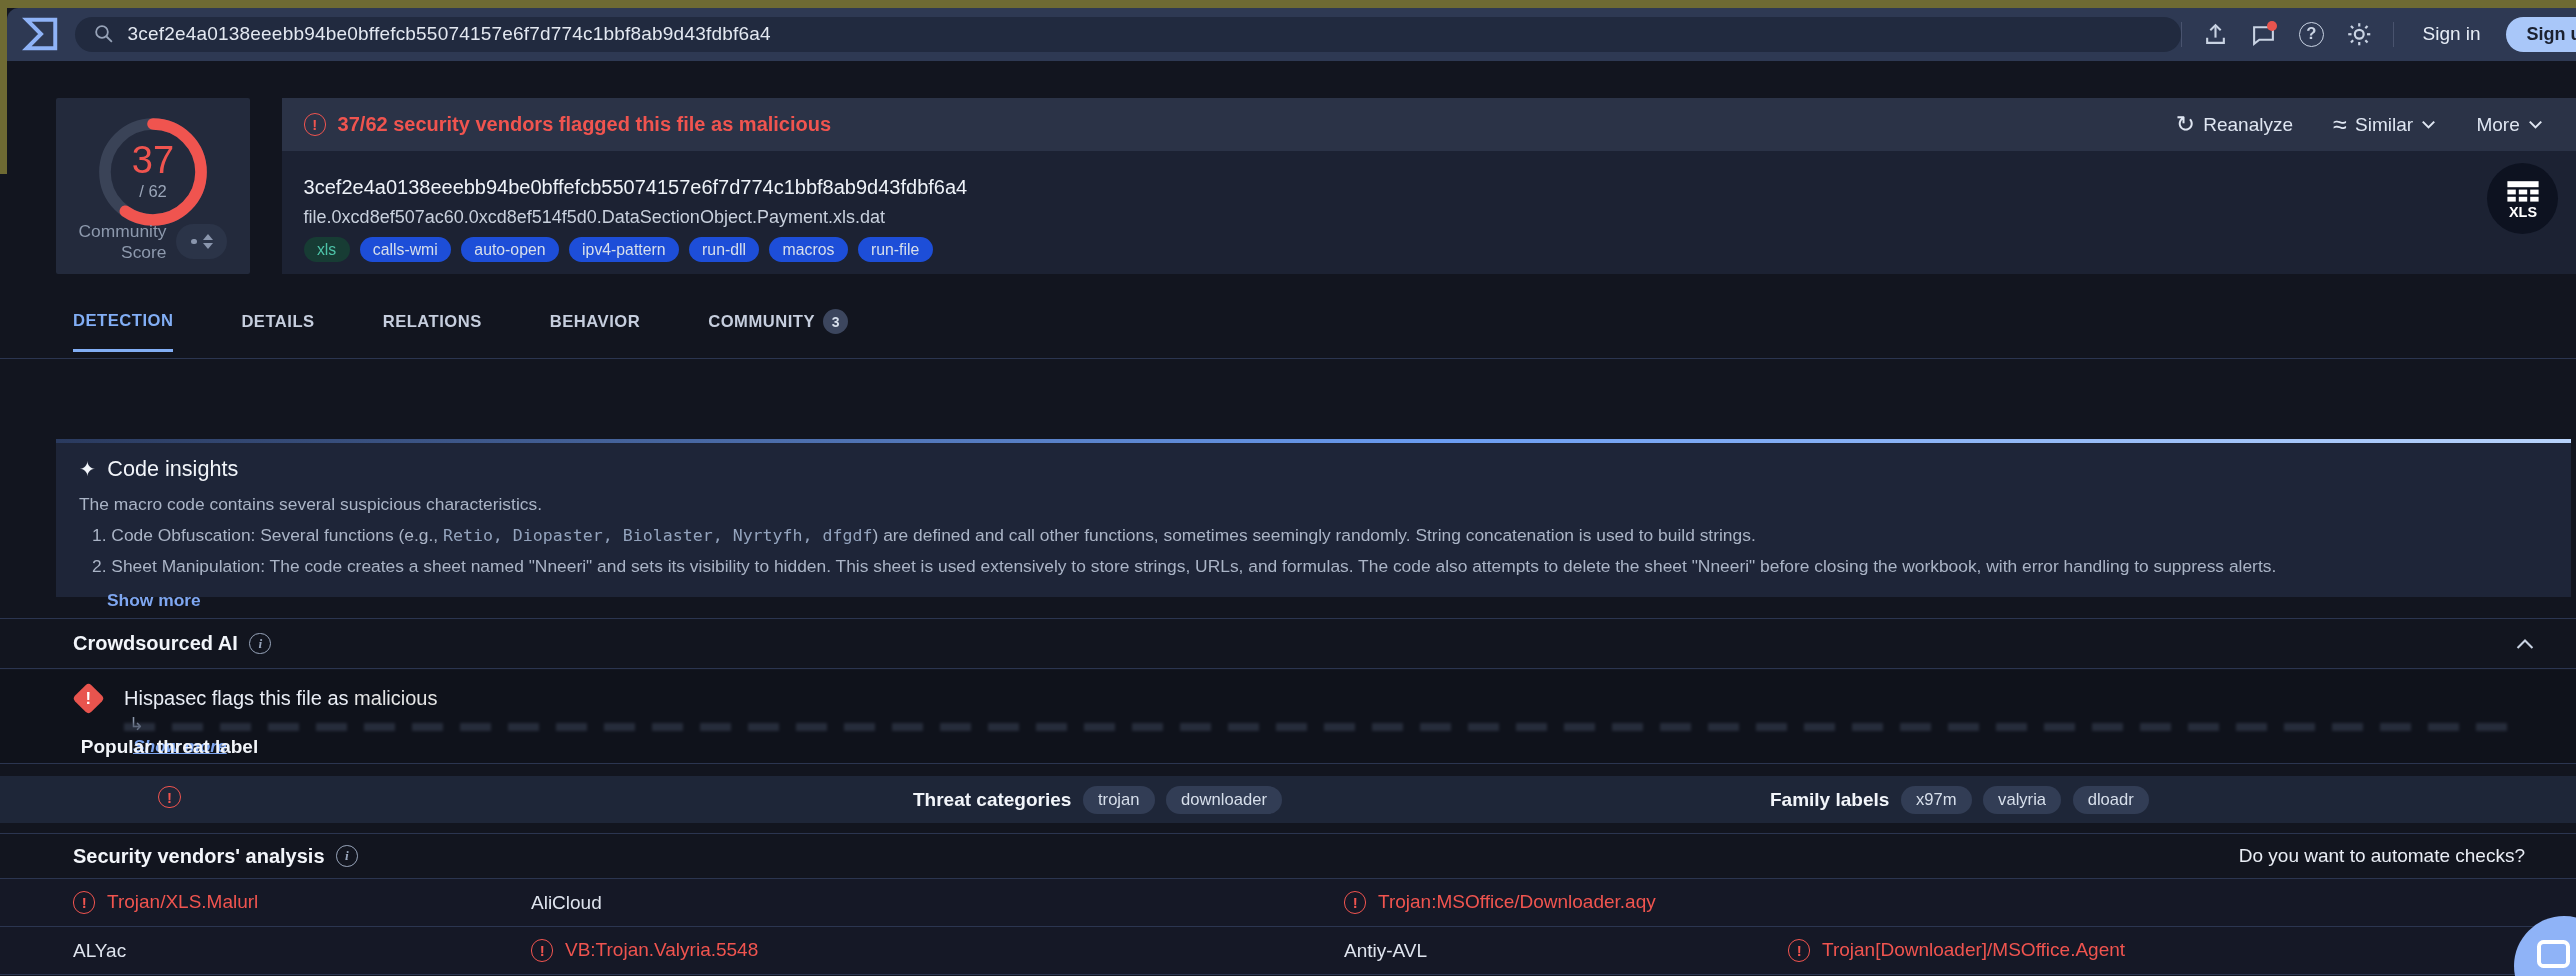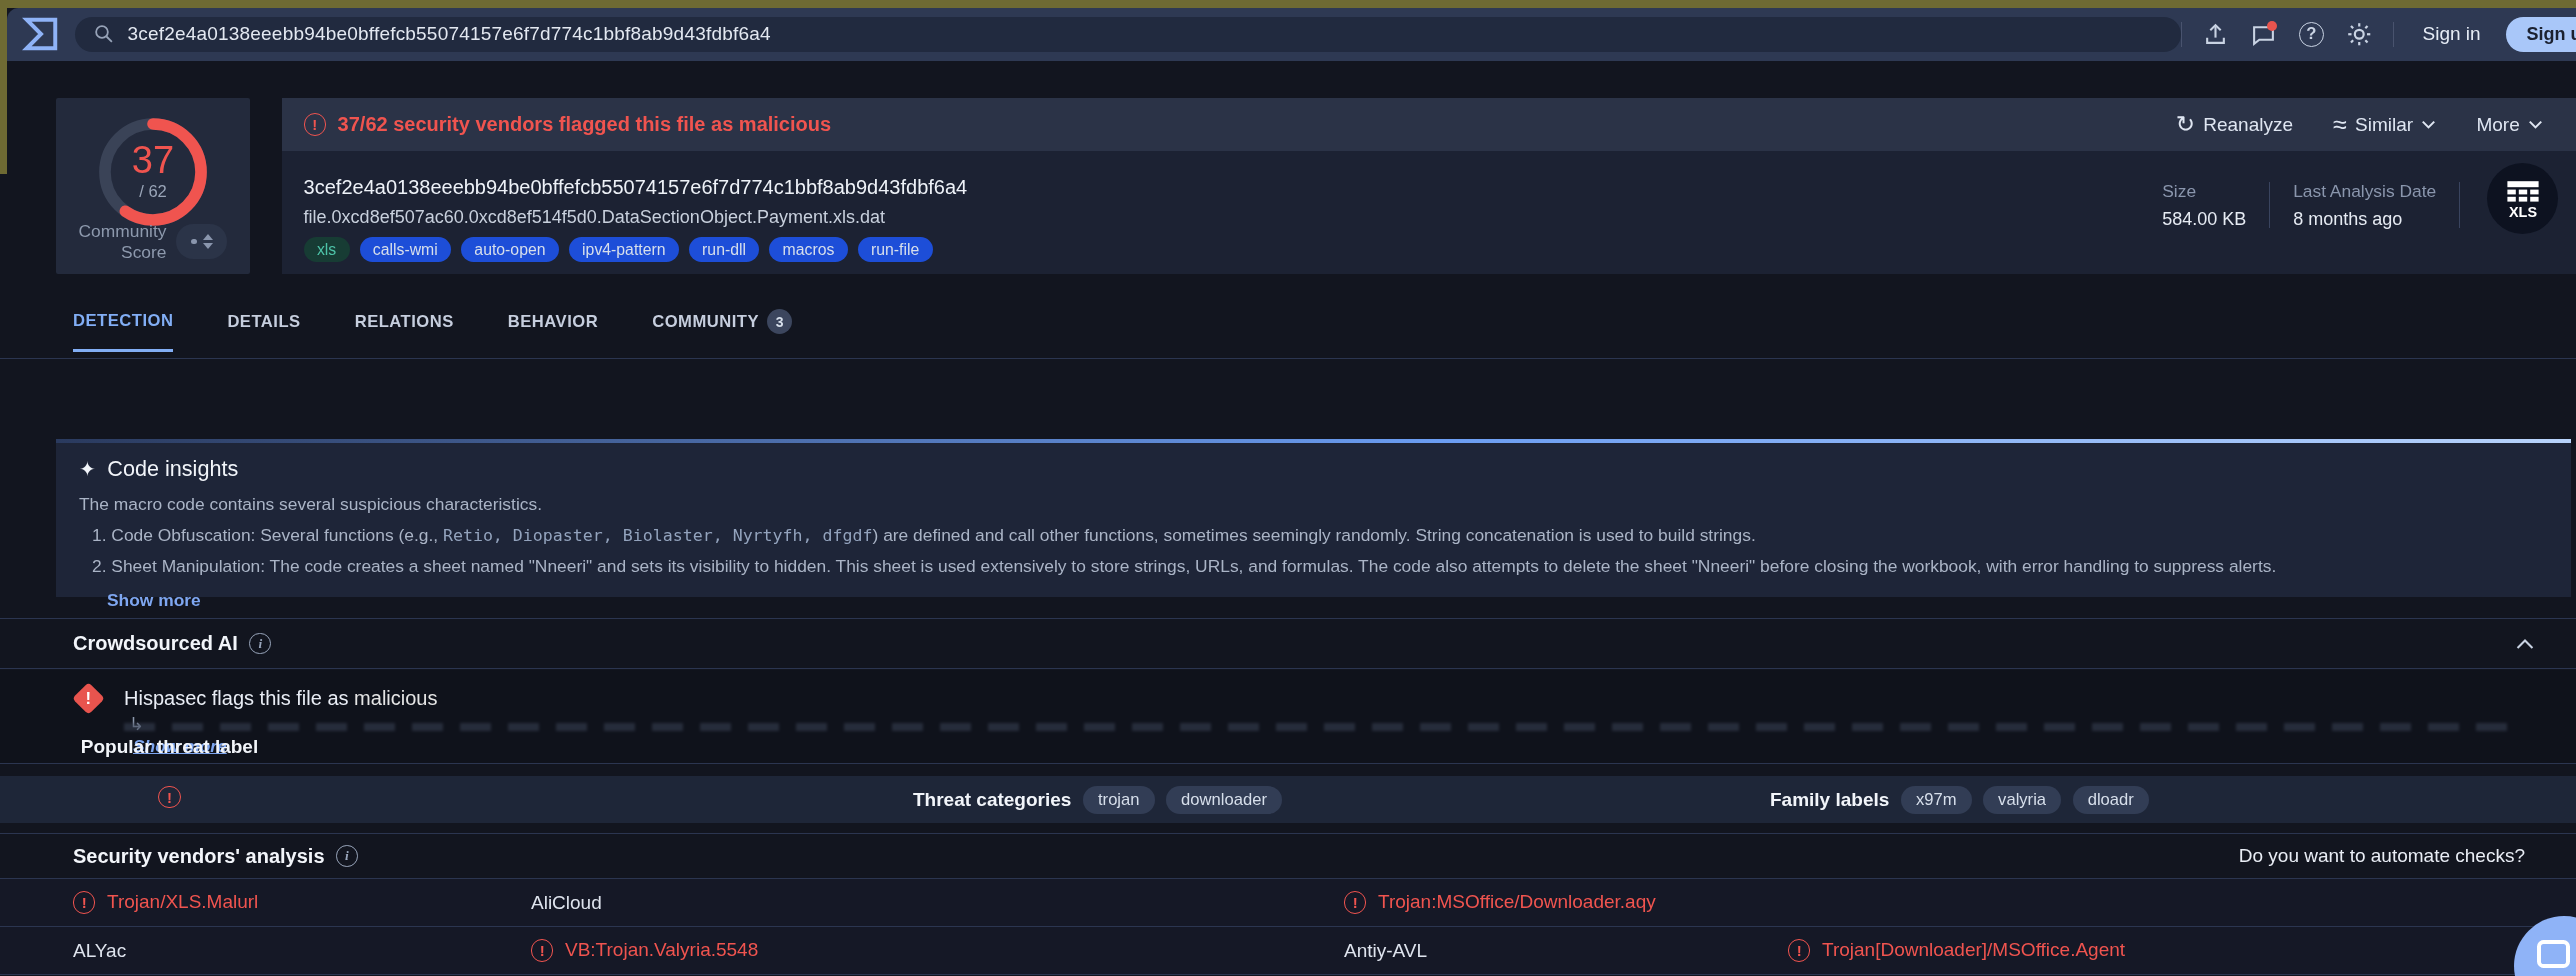--- a/index.html
+++ b/index.html
@@ -60,21 +60,21 @@
          display:flex; align-items:center; padding:0 13.3px; }
   .tag.type { background:#173c34; color:#4ec4a9; }
   .meta { position:absolute; right:116px; top:30px; display:flex; align-items:center; gap:23px; }
   .meta-col .m-label { color:#8a96ad; font-size:17.4px; margin-bottom:6.6px; }
   .meta-col .m-value { color:#e6ebf3; font-size:18px; }
   .meta-sep { width:0.8px; height:46px; background:#39445f; }
   .xls-circle { position:absolute; right:18px; top:11.6px; width:71px; height:71px; border-radius:50%;
                 background:#0d1220; display:flex; align-items:center; justify-content:center; }
 
   
-  .tabs { position:absolute; left:73px; top:309px; display:flex; gap:54px; align-items:center; }
+  .tabs { position:absolute; left:73px; top:309px; display:flex; gap:68px; align-items:center; }
   .tab { color:#c6cede; font-size:16.6px; font-weight:bold; letter-spacing:0.5px; padding-bottom:18px; cursor:pointer;
          display:flex; align-items:center; gap:8.3px; }
   .tab.active { color:#82aef5; border-bottom:3.3px solid #82aef5; }
   .tab-badge { width:25px; height:25px; border-radius:50%; background:#3c465e; color:#d7dfeb; font-size:14px;
                display:flex; align-items:center; justify-content:center; margin-bottom:1.7px; }
   .tabs-line { position:absolute; left:0; top:358px; width:2576px; height:0.8px; background:#2b3550; }
 
   
   .banner { position:absolute; left:56px; top:376px; width:2515px; height:48px; background:#16383b;
             border-left:5px solid #57c9bb; display:flex; align-items:center; padding:0 21.6px;
@@ -255,32 +255,20 @@
     <div class="file-name">file.0xcd8ef507ac60.0xcd8ef514f5d0.DataSectionObject.Payment.xls.dat</div>
     <div class="tag-row">
       <span class="tag type">xls</span>
       <span class="tag">calls-wmi</span>
       <span class="tag">auto-open</span>
       <span class="tag">ipv4-pattern</span>
       <span class="tag">run-dll</span>
       <span class="tag">macros</span>
       <span class="tag">run-file</span>
     </div>
-    <div class="meta">
-      <div class="meta-col">
-        <div class="m-label">Size</div>
-        <div class="m-value">584.00 KB</div>
-      </div>
-      <div class="meta-sep"></div>
-      <div class="meta-col">
-        <div class="m-label">Last Analysis Date</div>
-        <div class="m-value">8 months ago</div>
-      </div>
-      <div class="meta-sep"></div>
-    </div>
     <div class="xls-circle">
       <svg width="48" height="48" viewBox="0 0 40 40">
         <g fill="#ffffff">
           <rect x="7" y="6" width="26" height="5"></rect>
           <rect x="7" y="13" width="7" height="4"></rect>
             <rect x="16.5" y="13" width="7" height="4"></rect>
             <rect x="26" y="13" width="7" height="4"></rect>
           <rect x="7" y="19" width="7" height="4"></rect>
             <rect x="16.5" y="19" width="7" height="4"></rect>
             <rect x="26" y="19" width="7" height="4"></rect>

